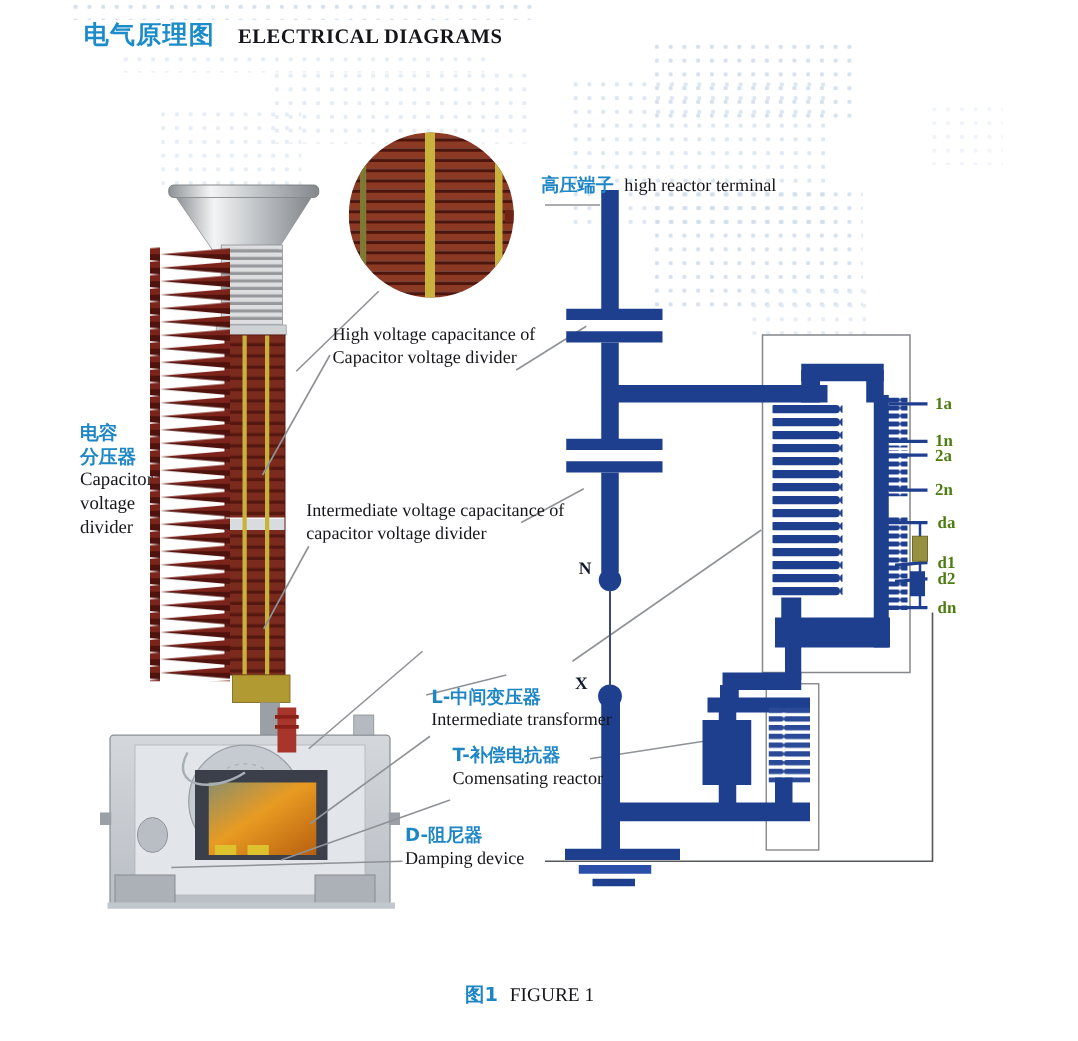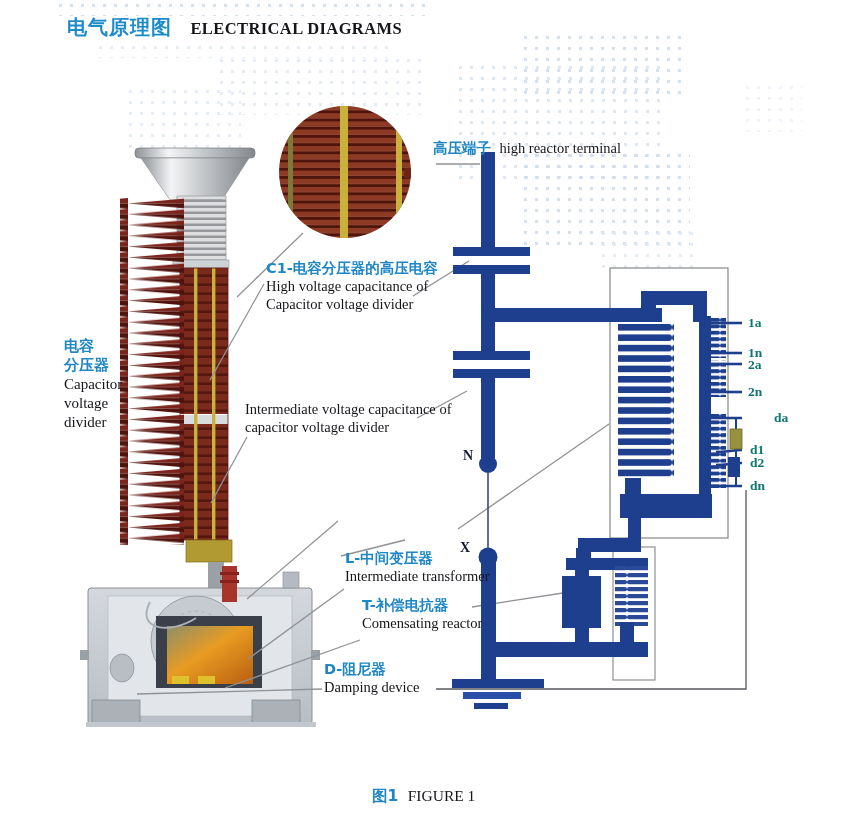--- a/index.html
+++ b/index.html
@@ -12,21 +12,21 @@
   .dots.light{background-image:radial-gradient(#e0e9f4 1.6px, rgba(0,0,0,0) 1.8px);opacity:.8;}
   
   .zh{color:#1e86c5;font-weight:700;font-family:"DejaVu Sans","Liberation Sans",sans-serif;}
   .en{color:#15151a;font-family:"Liberation Serif",serif;}
   .title-zh{font-size:20px;letter-spacing:1px;color:#1b8cc9;}
   .title-en{font-size:16.5px;font-weight:600;letter-spacing:.4px;}
   .lbl-zh{font-size:14.5px;line-height:18px;}
   .lbl-en{font-size:14.5px;line-height:18px;}
   .node-lbl{font-family:"Liberation Serif",serif;font-size:14px;color:#13182e;font-weight:600;}
   .term-lbl{position:absolute;font-family:"Liberation Serif",serif;font-weight:700;
-            font-size:13.5px;color:#0f766e;}
+            font-size:13.5px;color:#4d7c0f;}
   .cap-zh{font-size:15px;line-height:19px;}
   .cap-en{font-size:15px;line-height:19px;}
   svg{position:absolute;left:0;top:0;}
 </style>
 </head>
 <body>
 
 <div id="page">
 
   <div class="dots" style="left:55px;top:0;width:372px;height:16px;"></div>
@@ -251,21 +251,20 @@
 
   <div class="abs" style="left:64px;top:337px;">
     <div class="zh cap-zh">电容</div>
     <div class="zh cap-zh">分压器</div>
     <div class="en cap-en">Capacitor</div>
     <div class="en cap-en">voltage</div>
     <div class="en cap-en">divider</div>
   </div>
 
   <div class="abs" style="left:266px;top:259px;">
-    <div class="zh lbl-zh">C1-电容分压器的高压电容</div>
     <div class="en lbl-en">High voltage capacitance of</div>
     <div class="en lbl-en">Capacitor voltage divider</div>
   </div>
 
   <div class="abs" style="left:245px;top:400px;">
     <div class="en lbl-en">Intermediate voltage capacitance of</div>
     <div class="en lbl-en">capacitor voltage divider</div>
   </div>
 
 
@@ -284,21 +283,21 @@
     <div class="en lbl-en">Damping device</div>
   </div>
 
   <div class="abs node-lbl" style="left:463px;top:448px;">N</div>
   <div class="abs node-lbl" style="left:460px;top:540px;">X</div>
 
   <span class="term-lbl" style="left:748px;top:315px;">1a</span>
   <span class="term-lbl" style="left:748px;top:345px;">1n</span>
   <span class="term-lbl" style="left:748px;top:357px;">2a</span>
   <span class="term-lbl" style="left:748px;top:384px;">2n</span>
-  <span class="term-lbl" style="left:750px;top:410px;margin-left:24px;">da</span>
+  <span class="term-lbl" style="left:750px;top:410px;">da</span>
   <span class="term-lbl" style="left:750px;top:442px;">d1</span>
   <span class="term-lbl" style="left:750px;top:455px;">d2</span>
   <span class="term-lbl" style="left:750px;top:478px;">dn</span>
 
   <div class="abs" style="left:372px;top:786px;white-space:nowrap;">
     <span class="zh" style="font-size:15.5px;">图1</span>
     <span class="en" style="font-size:15.5px;margin-left:5px;">FIGURE 1</span>
   </div>
 
 </div>

